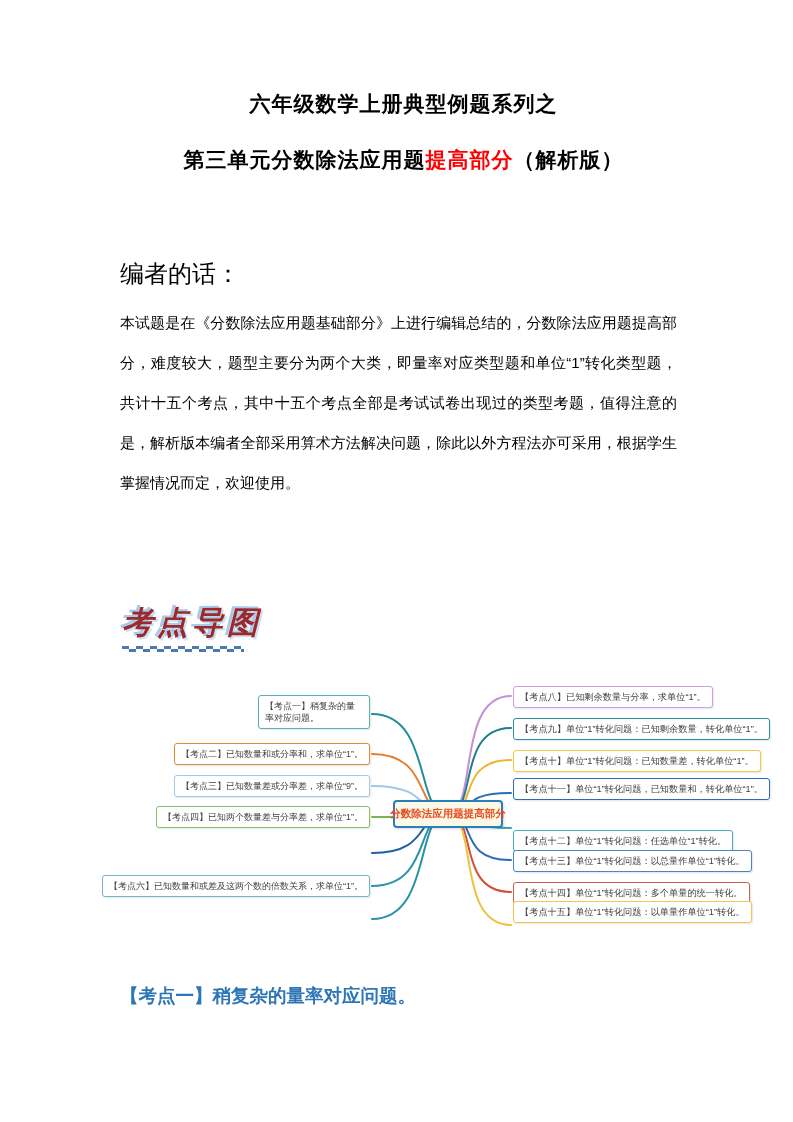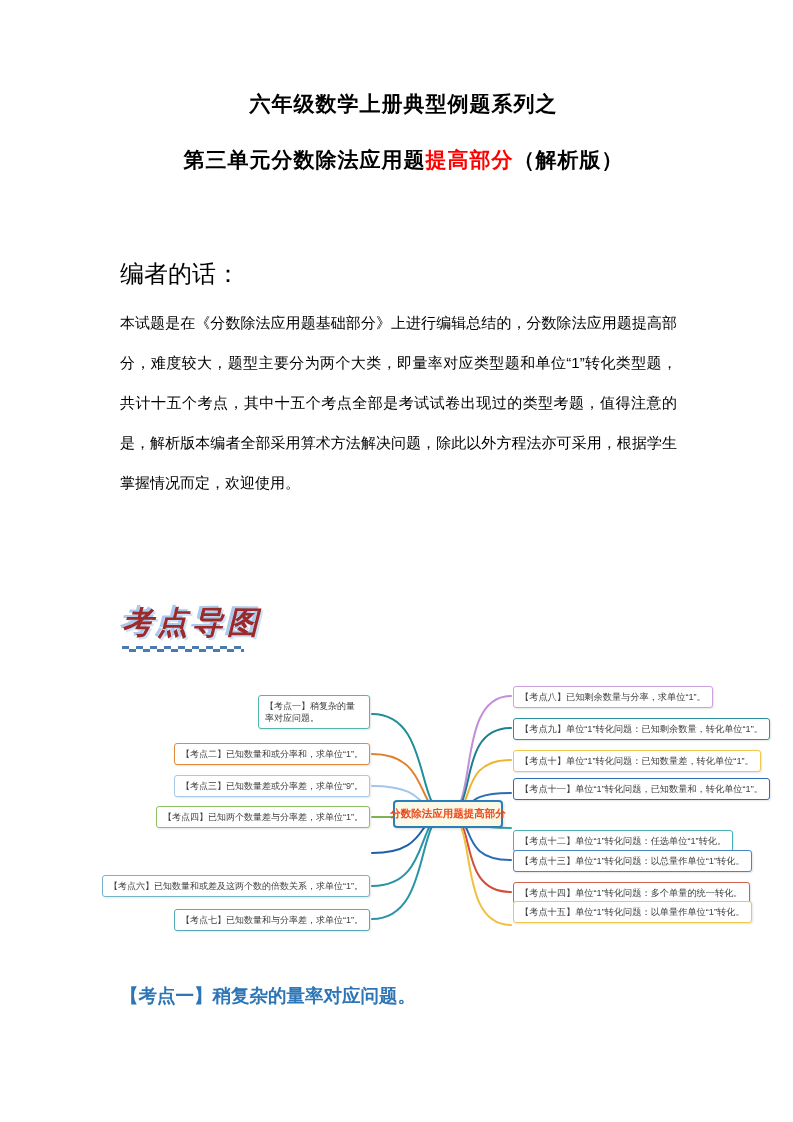--- a/index.html
+++ b/index.html
@@ -89,21 +89,20 @@
       <path d="M 332 136 C 364 136, 340 182, 396 182" fill="none" stroke="#2d6cb5" stroke-width="2" stroke-linecap="round"></path>
       <path d="M 332 136 C 364 136, 340 214, 396 214" fill="none" stroke="#d0503d" stroke-width="2" stroke-linecap="round"></path>
       <path d="M 332 136 C 364 136, 340 247, 396 247" fill="none" stroke="#f0c040" stroke-width="2" stroke-linecap="round"></path>
     </svg>
   <div class="center-node" style="border-color: rgb(41, 128, 185); background: rgb(252, 248, 230); color: rgb(232, 73, 31);">分数除法应用题提高部分</div>
 <div class="mm-node left" style="top: 17px; border-color: rgb(85, 179, 176); width: 112px; white-space: normal;">【考点一】稍复杂的量率对应问题。</div>
     <div class="mm-node left" style="top: 65px; border-color: rgb(224, 138, 60);">【考点二】已知数量和或分率和，求单位“1”。</div>
     <div class="mm-node left" style="top: 97px; border-color: rgb(168, 200, 232);">【考点三】已知数量差或分率差，求单位“9”。</div>
     <div class="mm-node left" style="top: 128px; border-color: rgb(140, 192, 99);">【考点四】已知两个数量差与分率差，求单位“1”。</div>
     <div class="mm-node left" style="top: 197px; border-color: rgb(116, 180, 201);">【考点六】已知数量和或差及这两个数的倍数关系，求单位“1”。</div>
-    <div class="mm-node left" style="top: 231px; border-color: rgb(85, 169, 184);">【考点七】已知数量和与分率差，求单位“1”。</div>
     <div class="mm-node right" style="top: 8px; border-color: rgb(205, 160, 224);">【考点八】已知剩余数量与分率，求单位“1”。</div>
     <div class="mm-node right" style="top: 40px; border-color: rgb(42, 143, 160);">【考点九】单位“1”转化问题：已知剩余数量，转化单位“1”。</div>
     <div class="mm-node right" style="top: 72px; border-color: rgb(240, 200, 74);">【考点十】单位“1”转化问题：已知数量差，转化单位“1”。</div>
     <div class="mm-node right" style="top: 100px; border-color: rgb(45, 108, 181);">【考点十一】单位“1”转化问题，已知数量和，转化单位“1”。</div>
     <div class="mm-node right" style="top: 140px; border-color: rgb(74, 176, 184); margin-top: 12px;">【考点十二】单位“1”转化问题：任选单位“1”转化。</div>
     <div class="mm-node right" style="top: 172px; border-color: rgb(74, 134, 197);">【考点十三】单位“1”转化问题：以总量作单位“1”转化。</div>
     <div class="mm-node right" style="top: 204px; border-color: rgb(208, 96, 79); text-align: right;">【考点十四】单位“1”转化问题：多个单量的统一转化。</div>
     <div class="mm-node right" style="top: 223px; border-color: rgb(240, 200, 74);">【考点十五】单位“1”转化问题：以单量作单位“1”转化。</div>
   </div>
 

